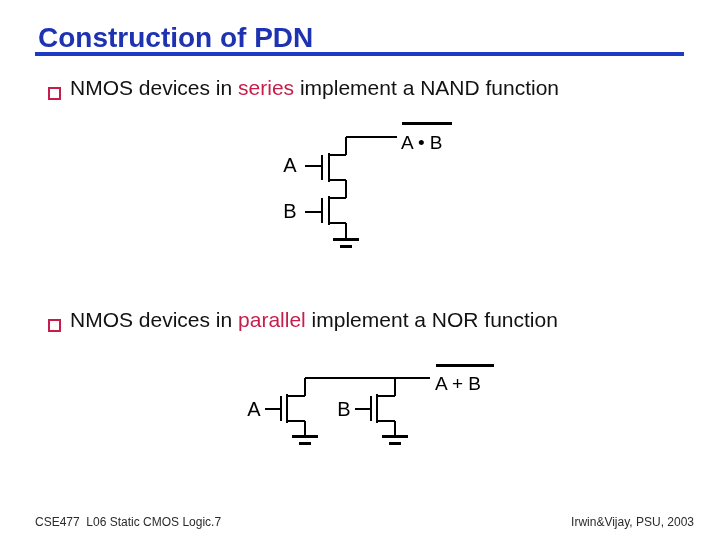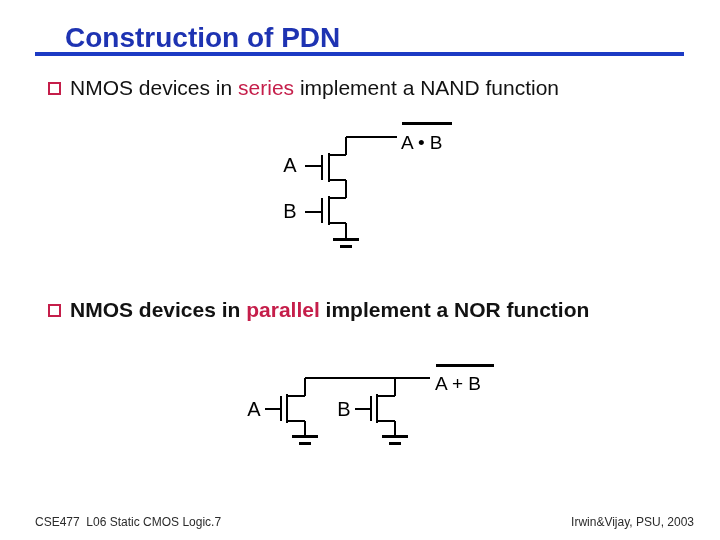--- a/index.html
+++ b/index.html
@@ -5,47 +5,47 @@
   html,body { margin:0; padding:0; }
   body {
     width:720px; height:540px;
     background:#ffffff;
     font-family:"Liberation Sans", sans-serif;
     position:relative; overflow:hidden;
   }
   .slide { position:absolute; inset:0; }
 
   .title {
-    position:absolute; left:65px; top:22px;
+    position:absolute; left:38px; top:22px;
     font-size:28px; font-weight:bold;
     color:#1E33B2;
     white-space:nowrap;
   }
   .title-bar {
     position:absolute; left:35px; top:52px;
     width:649px; height:4px;
     background:#1C3AC4;
   }
 
   .bullet-row {
     position:absolute; left:48px;
-    display:flex; align-items:flex-start;
+    display:flex; align-items:flex-end;
     white-space:nowrap;
   }
   .bullet-sq {
     width:9px; height:9px;
     border:2px solid #C51E4A;
     background:#ffffff;
     margin-top:6px; margin-right:9px;
     flex:0 0 auto;
   }
   .bullet-text { font-size:21px; color:#121212; }
   .hl { color:#C51E4A; }
   #bullet1 { top:76px; }
-  #bullet2 { top:298px;font-weight:bold; }
+  #bullet2 { top:308px; }
 
   svg.circuit { position:absolute; }
   #nand-circuit { left:270px; top:115px; }
   #nor-circuit  { left:230px; top:355px; }
   svg.circuit path {
     stroke:#000; stroke-width:2; fill:none;
     shape-rendering:crispEdges;
   }
   svg.circuit path.thick { stroke-width:3; }
   svg.circuit text {

